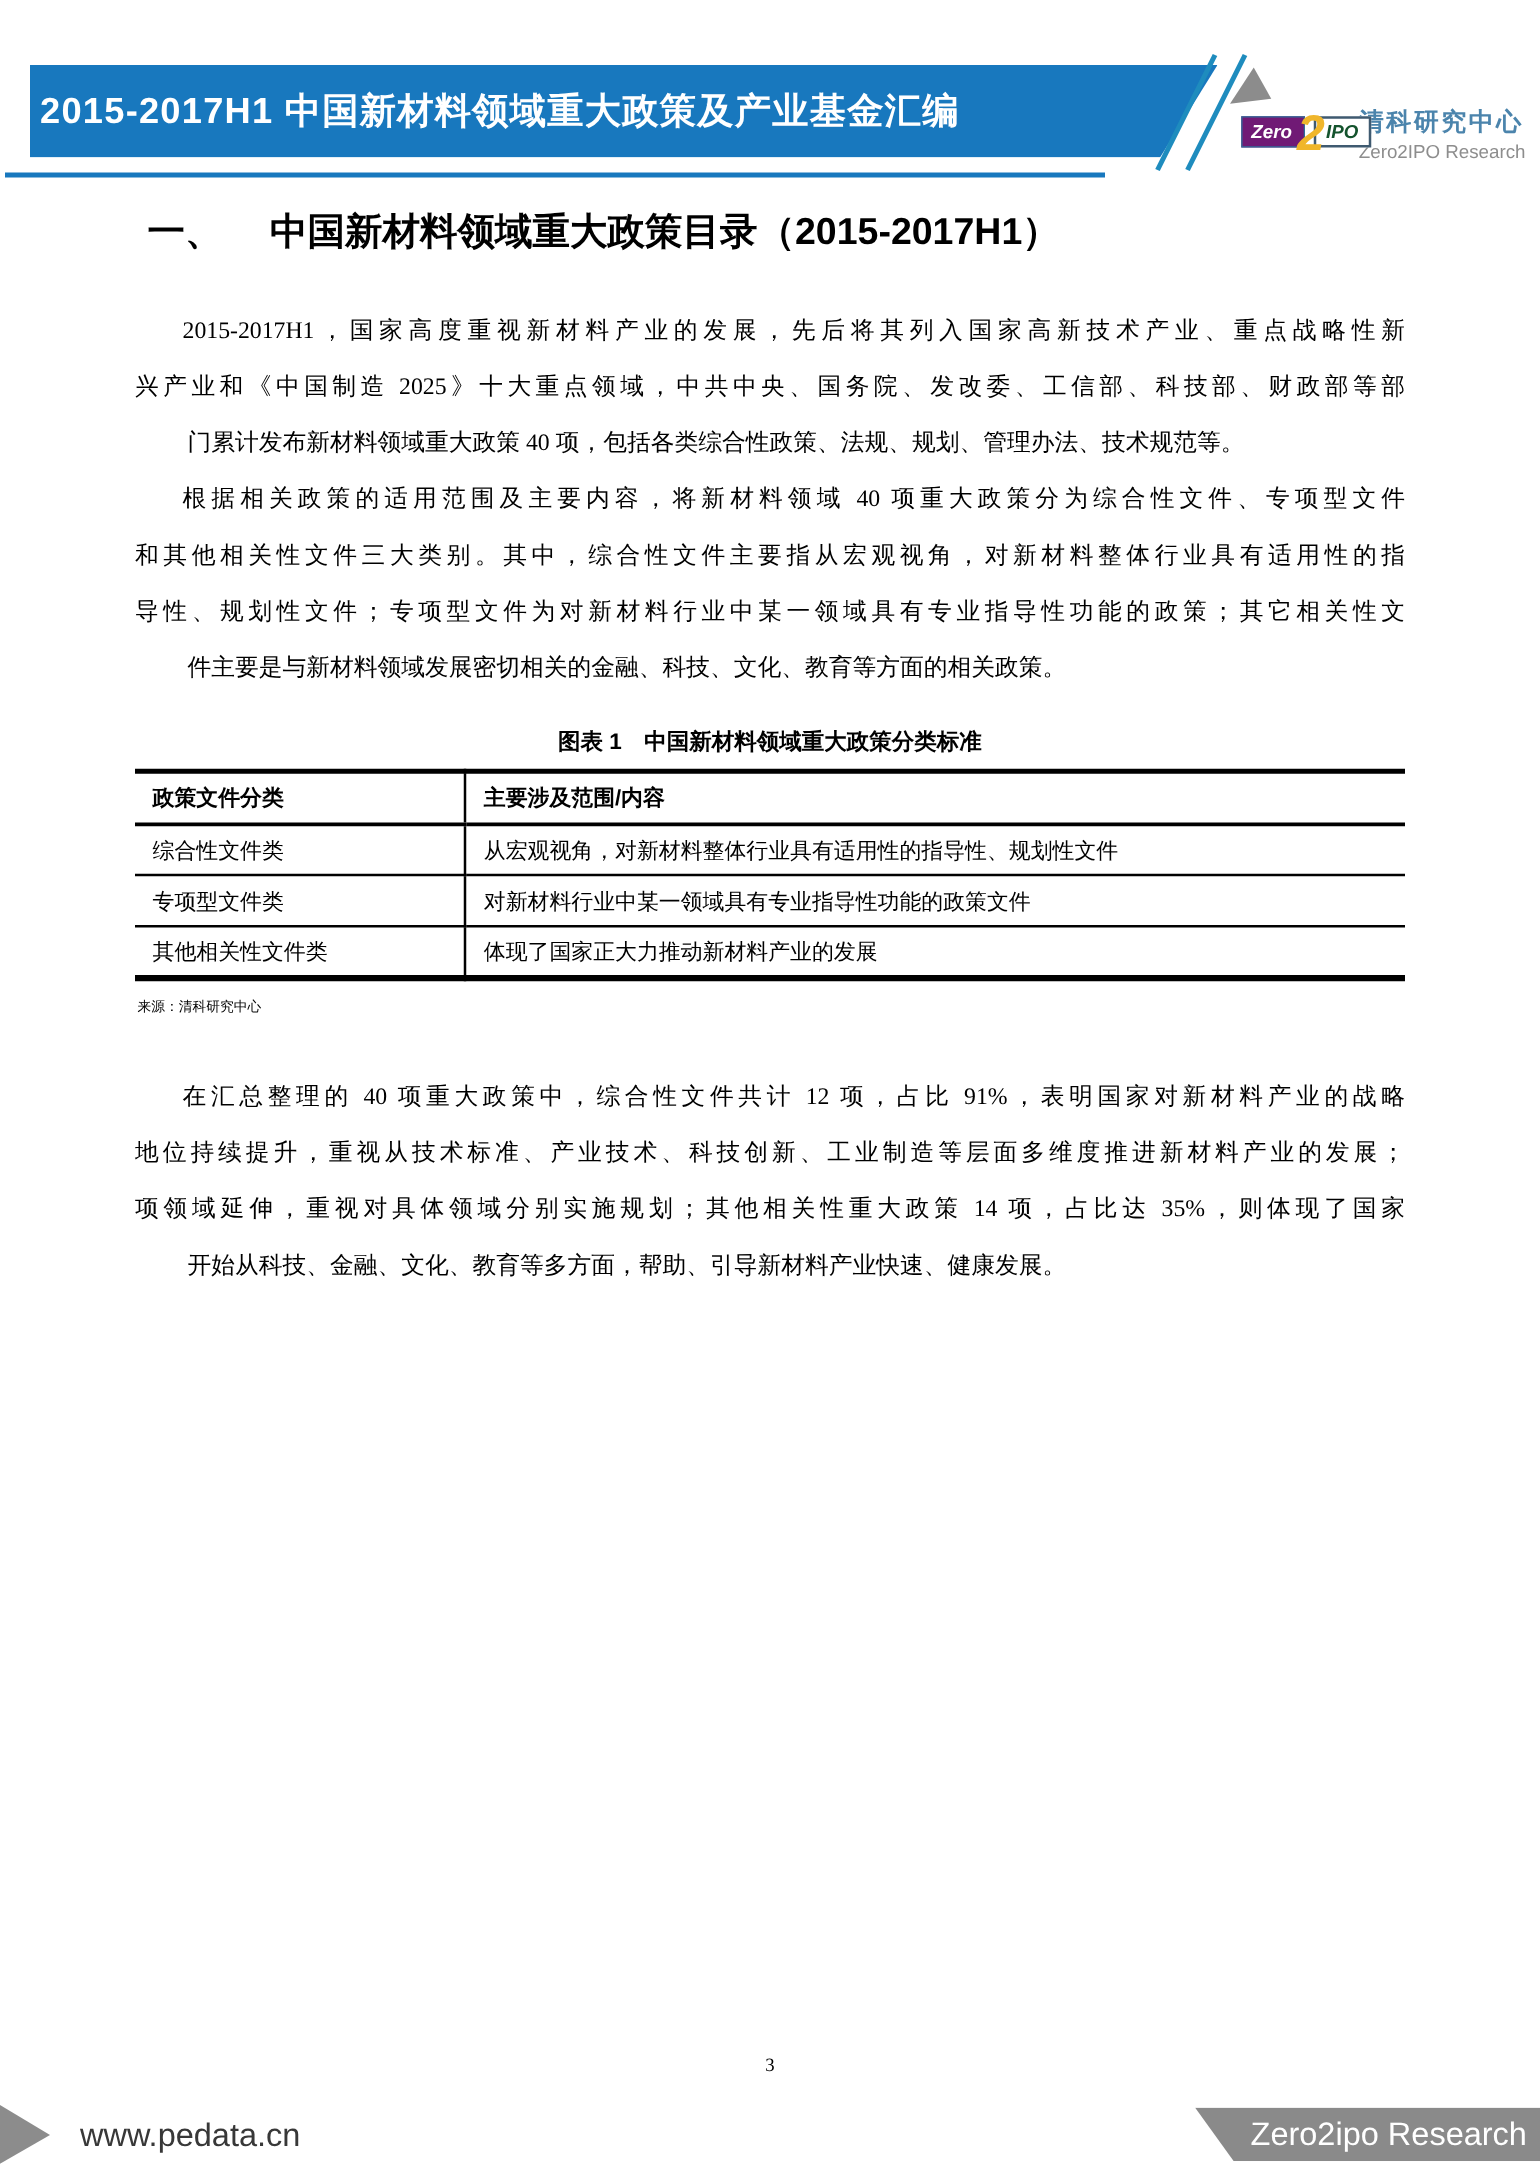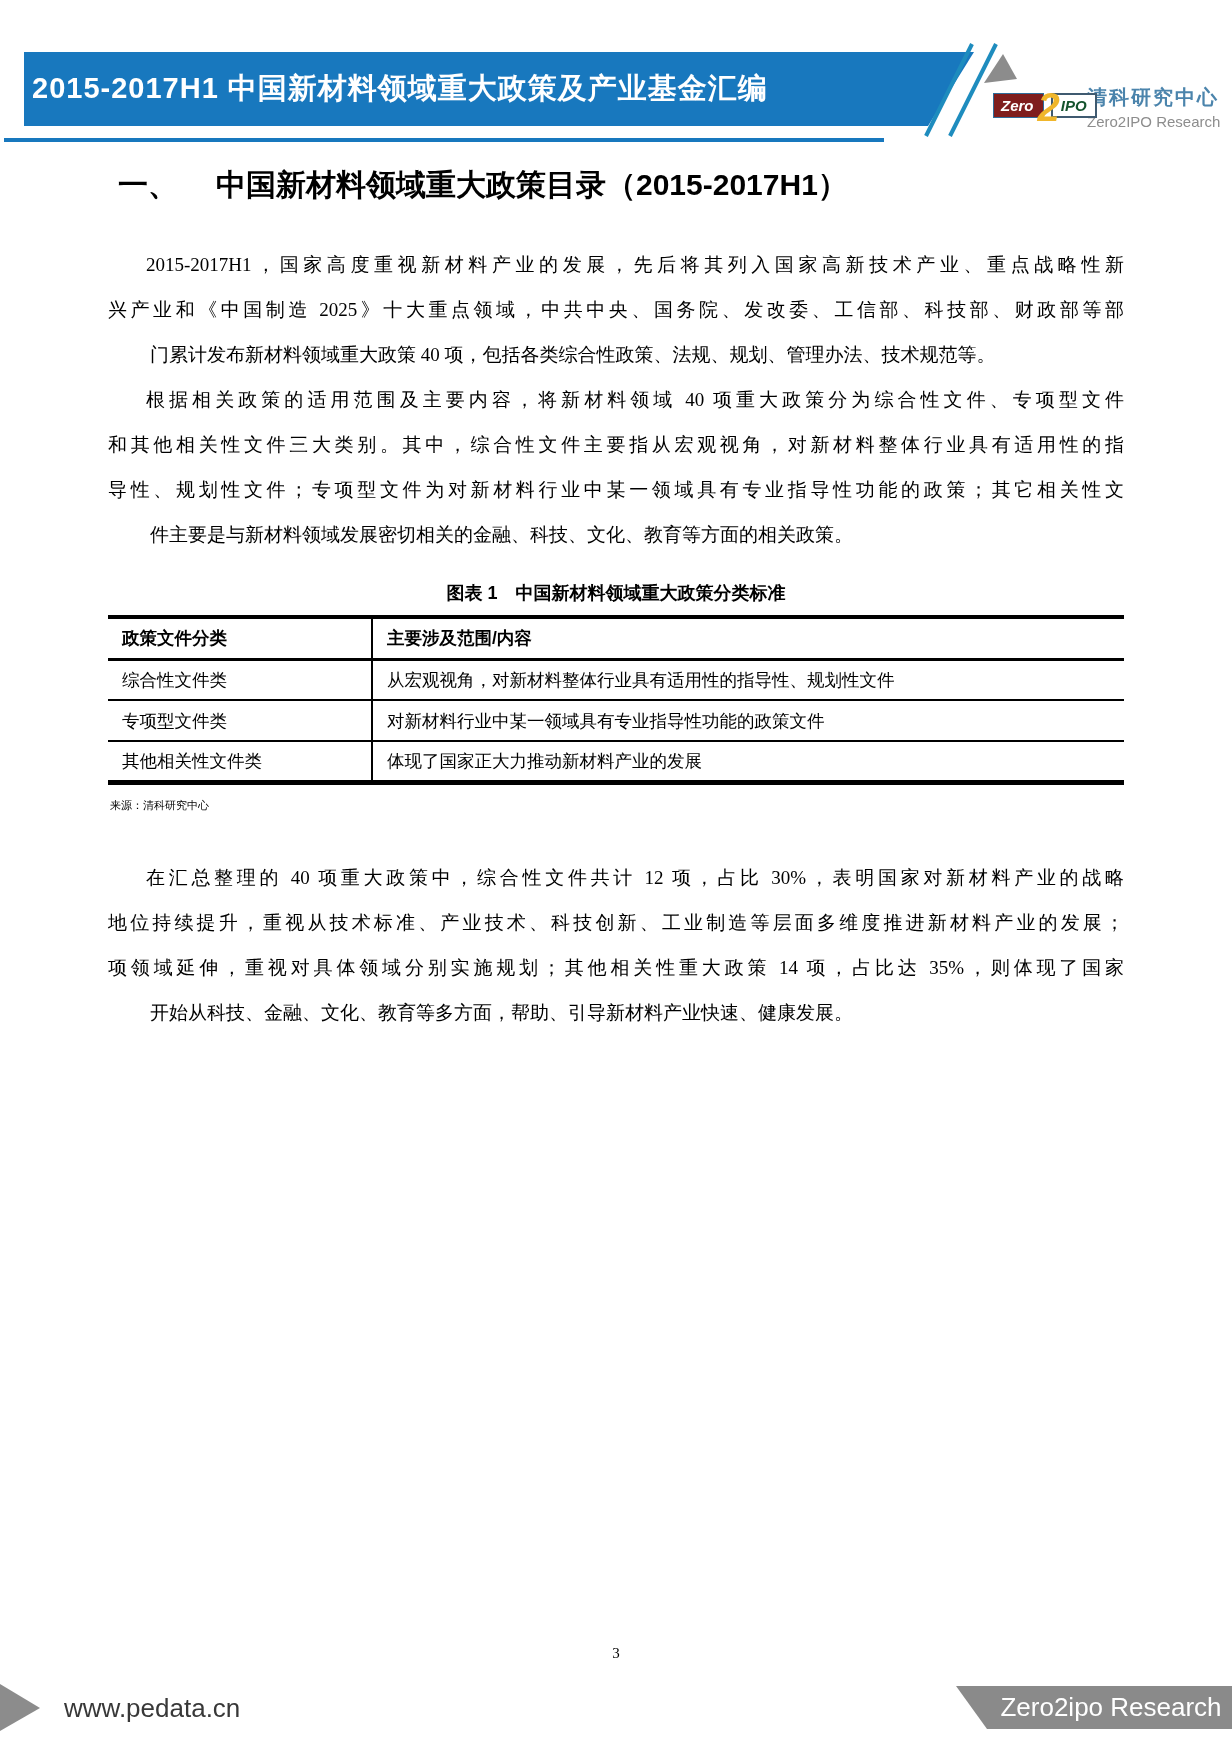--- a/index.html
+++ b/index.html
@@ -40,21 +40,21 @@
     background: #1878BE;
   }
   .logo {
     position: absolute;
     left: 993px; top: 90px;
     height: 30px;
     display: flex; align-items: center;
     font-family: "Liberation Sans", sans-serif;
   }
   .logo .lz {
-    background: #7f1d1d;
+    background: #701a75;
     border: 1px solid #2F6D9A;
     color: #fff;
     font-weight: 700; font-style: italic;
     font-size: 15px;
     padding: 3px 9px 3px 7px;
     z-index: 1;
   }
   .logo .l2 {
     color: #F0B62B;
     font-weight: 700; font-style: italic;
@@ -254,21 +254,21 @@
         <tr>
           <td>其他相关性文件类</td>
           <td>体现了国家正大力推动新材料产业的发展</td>
         </tr>
       </tbody>
     </table>
 
     <div class="source">来源：清科研究中心</div>
 
     <div class="para third">
-      <div class="pline first">在汇总整理的 40 项重大政策中，综合性文件共计 12 项，占比 30%，表明国家对新材料产业的战略</div>
+      <div class="pline first">在汇总整理的 40 项重大政策中，综合性文件共计 12 项，占比 91%，表明国家对新材料产业的战略</div>
       <div class="pline">地位持续提升，重视从技术标准、产业技术、科技创新、工业制造等层面多维度推进新材料产业的发展；</div>
       <div class="pline">项领域延伸，重视对具体领域分别实施规划；其他相关性重大政策 14 项，占比达 35%，则体现了国家</div>
       <div class="pline end">开始从科技、金融、文化、教育等多方面，帮助、引导新材料产业快速、健康发展。</div>
     </div>
 
   </main>
 
   <div class="pagenum">3</div>
 
   <svg class="farrow" width="44" height="50" viewBox="0 0 44 50">

